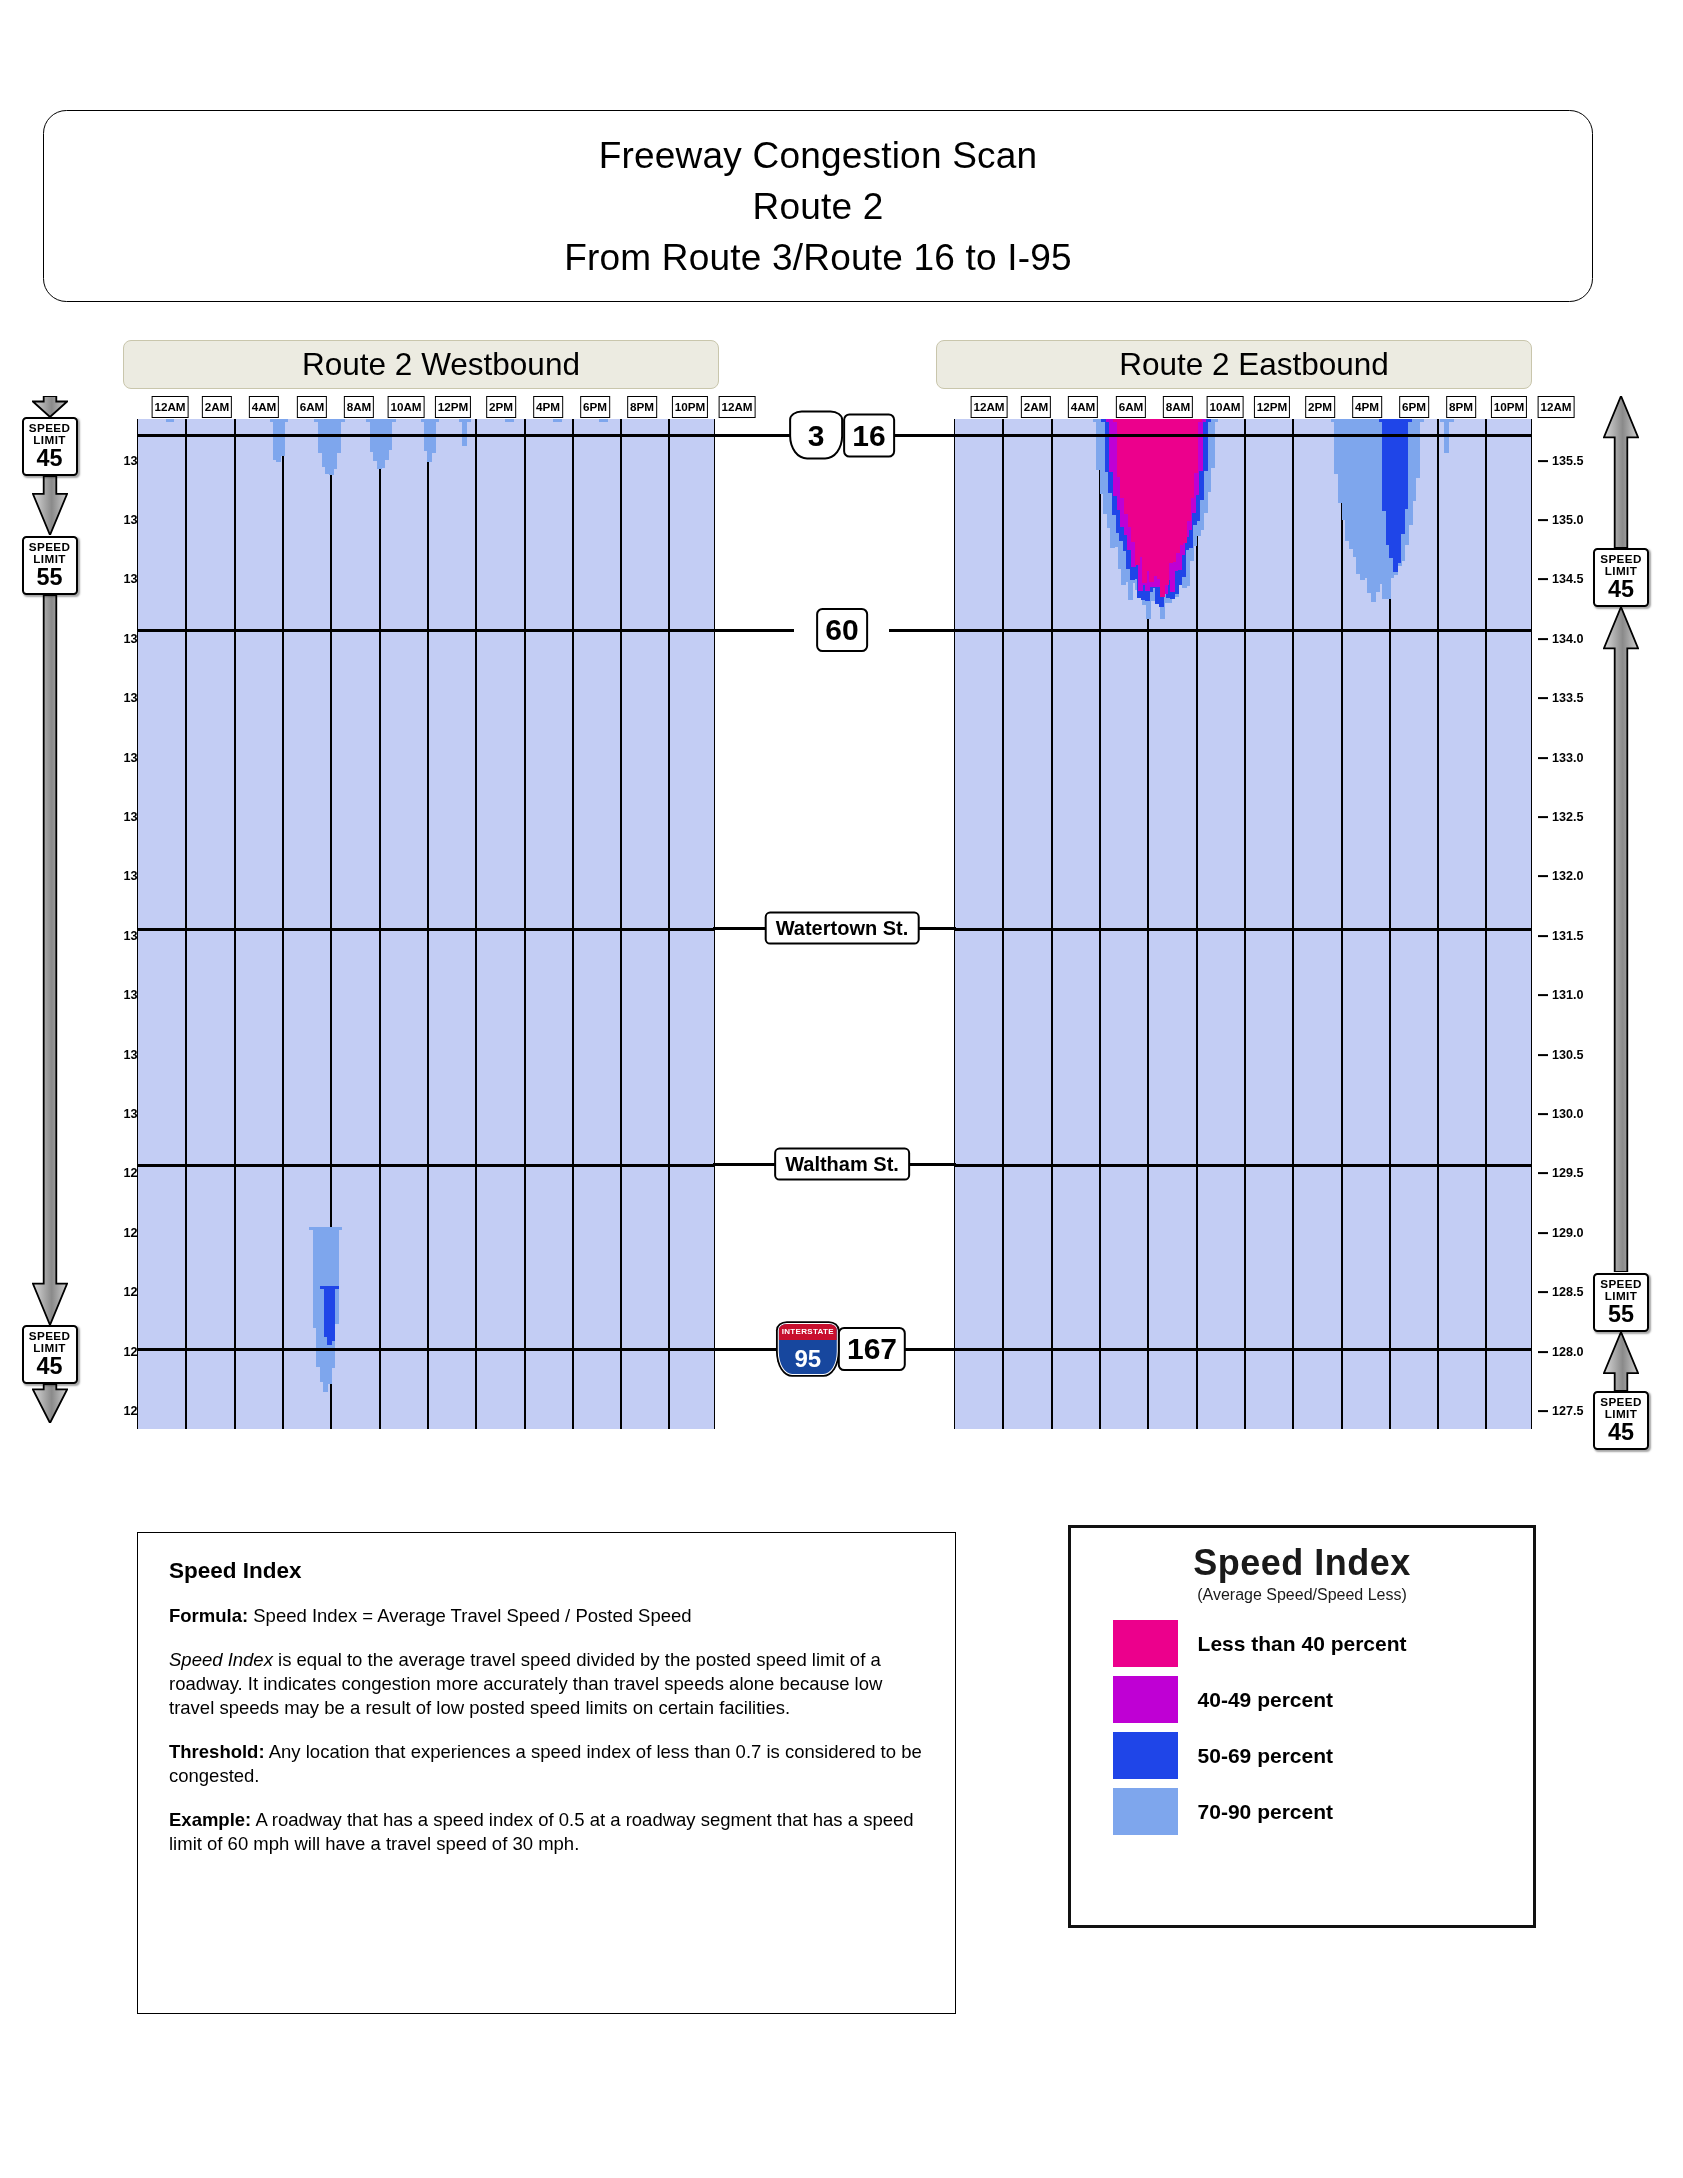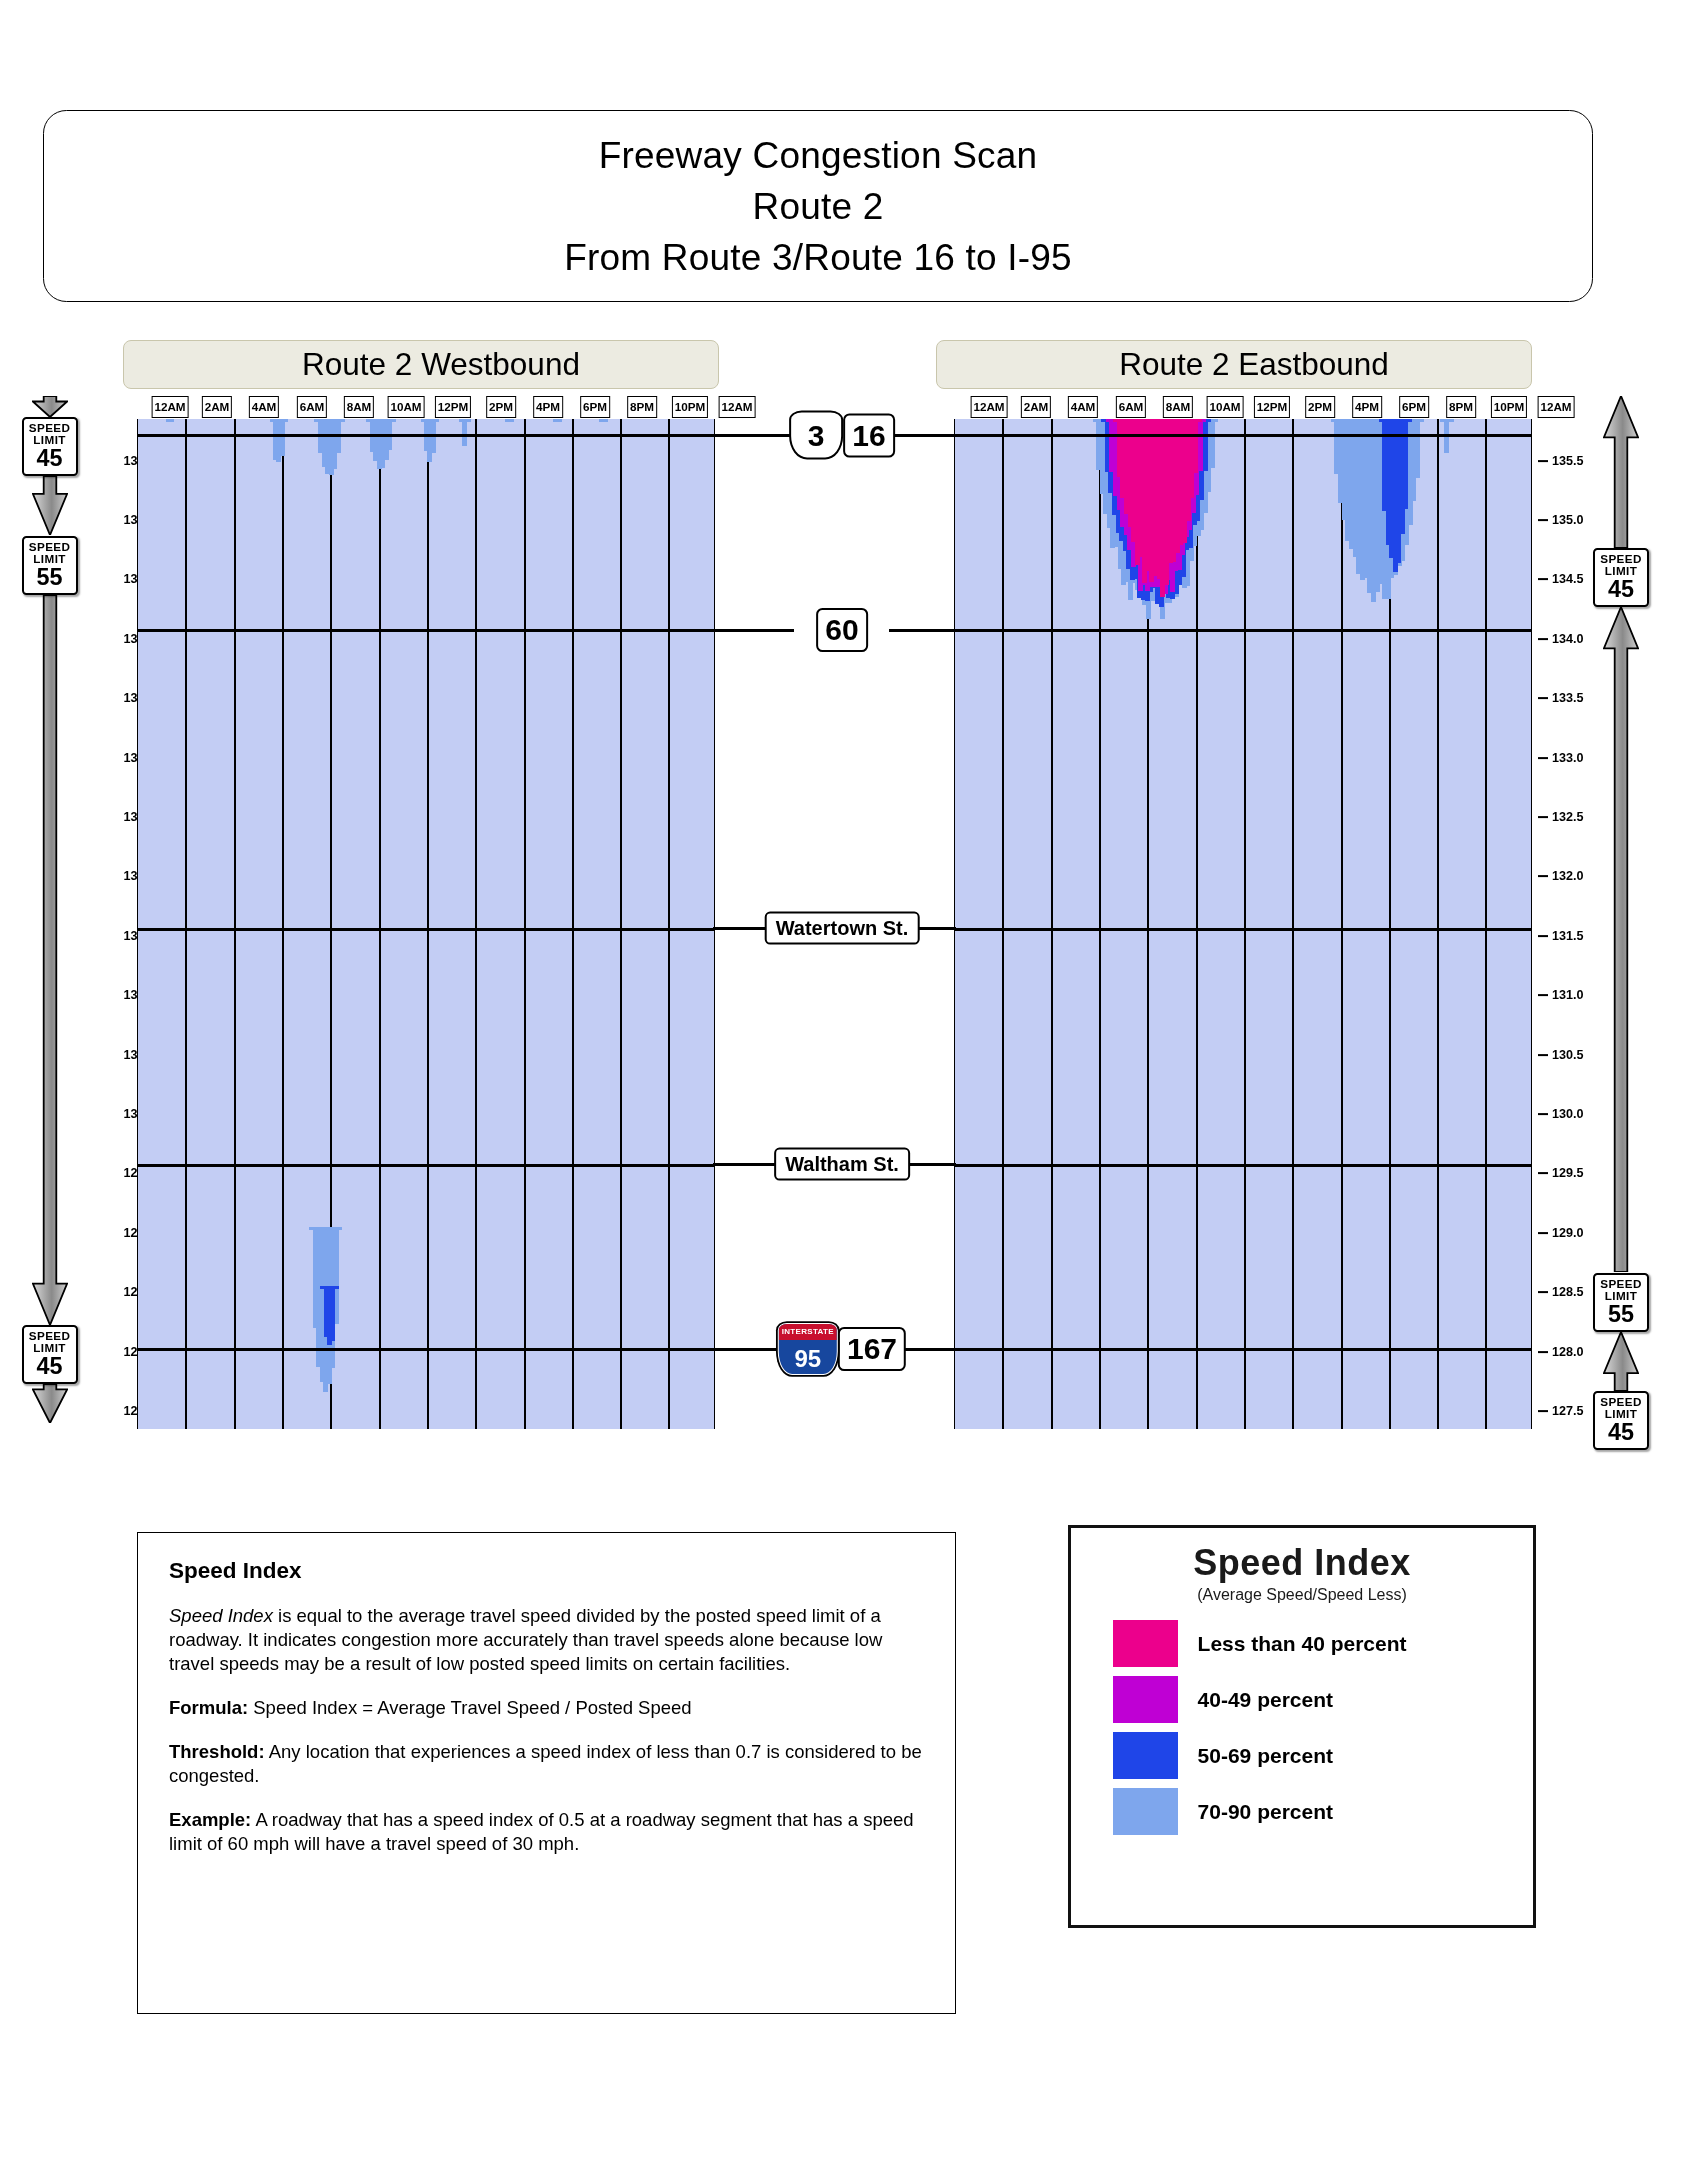--- a/index.html
+++ b/index.html
@@ -605,22 +605,22 @@
             <stop offset="100%" stop-color="#cfcfcf"></stop>
           </linearGradient>
         </defs>
         <polygon points="20,0 39,46 27,46 27,169 13,169 13,46 1,46" fill="url(#g169u)" stroke="#000" stroke-width="2"></polygon>
       </svg>
     </div>
   </div>
 
 <div class="info-box">
   <h3>Speed Index</h3>
+  <p><b>Formula:</b><span> Speed Index = Average Travel Speed / Posted Speed</span></p>
   <p><span class="it">Speed Index</span><span> is equal to the average travel speed divided by the posted speed limit of a roadway. It indicates congestion more accurately than travel speeds alone because low travel speeds may be a result of low posted speed limits on certain facilities.</span></p>
-  <p><b>Formula:</b><span> Speed Index = Average Travel Speed / Posted Speed</span></p>
   <p><b>Threshold:</b><span> Any location that experiences a speed index of less than 0.7 is considered to be congested.</span></p>
   <p><b>Example:</b><span> A roadway that has a speed index of 0.5 at a roadway segment that has a speed limit of 60 mph will have a travel speed of 30 mph.</span></p>
 </div>
 
 <div class="legend-box">
   <div class="legend-title">Speed Index</div>
   <div class="legend-sub">(Average Speed/Speed Less)</div>
   <div id="legend-rows">
       <div class="legend-row">
         <div class="legend-sw" style="background: rgb(236, 0, 140);"></div>

